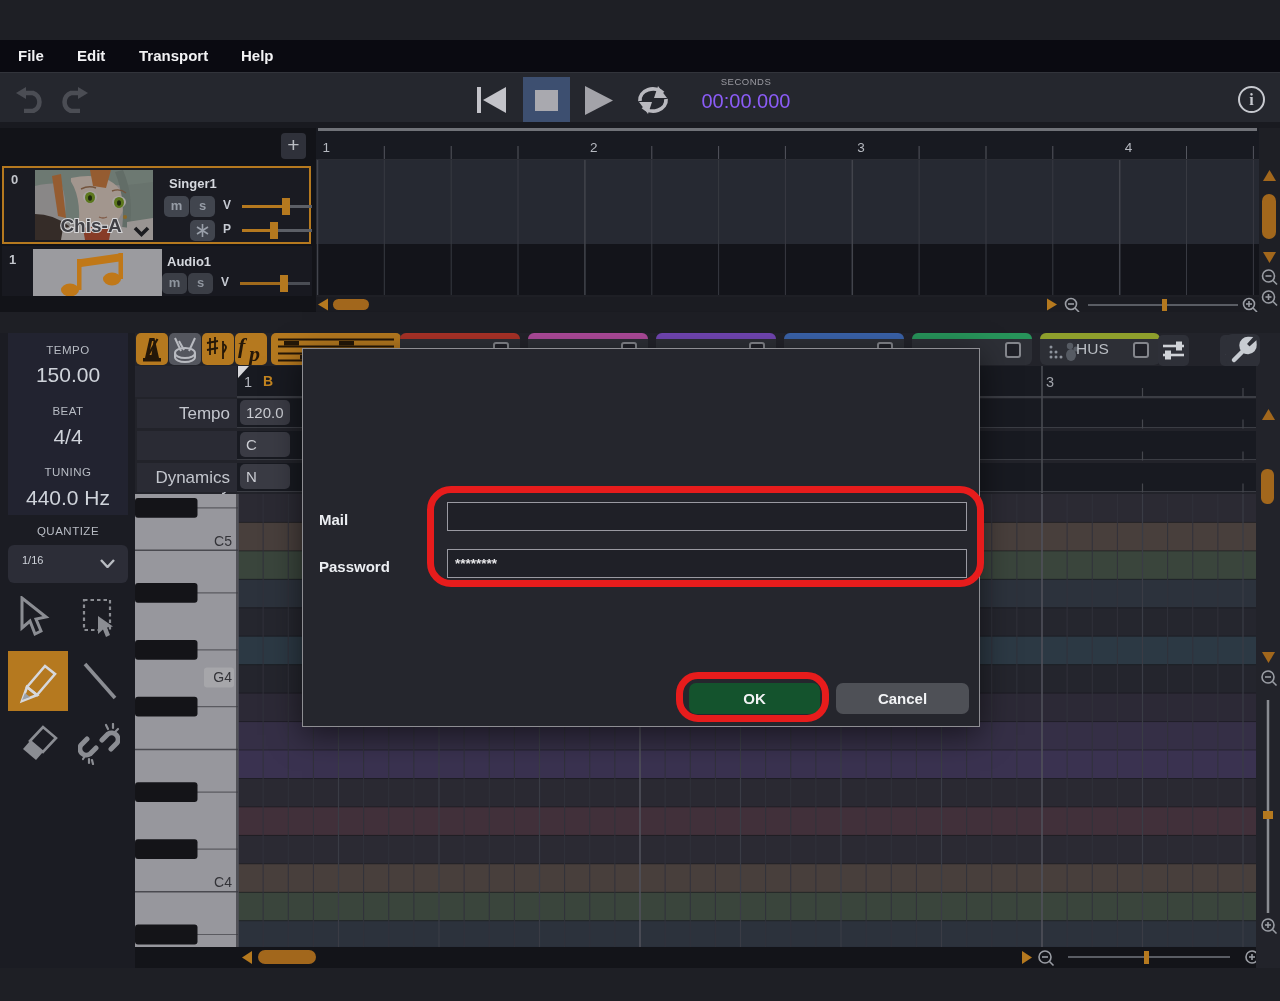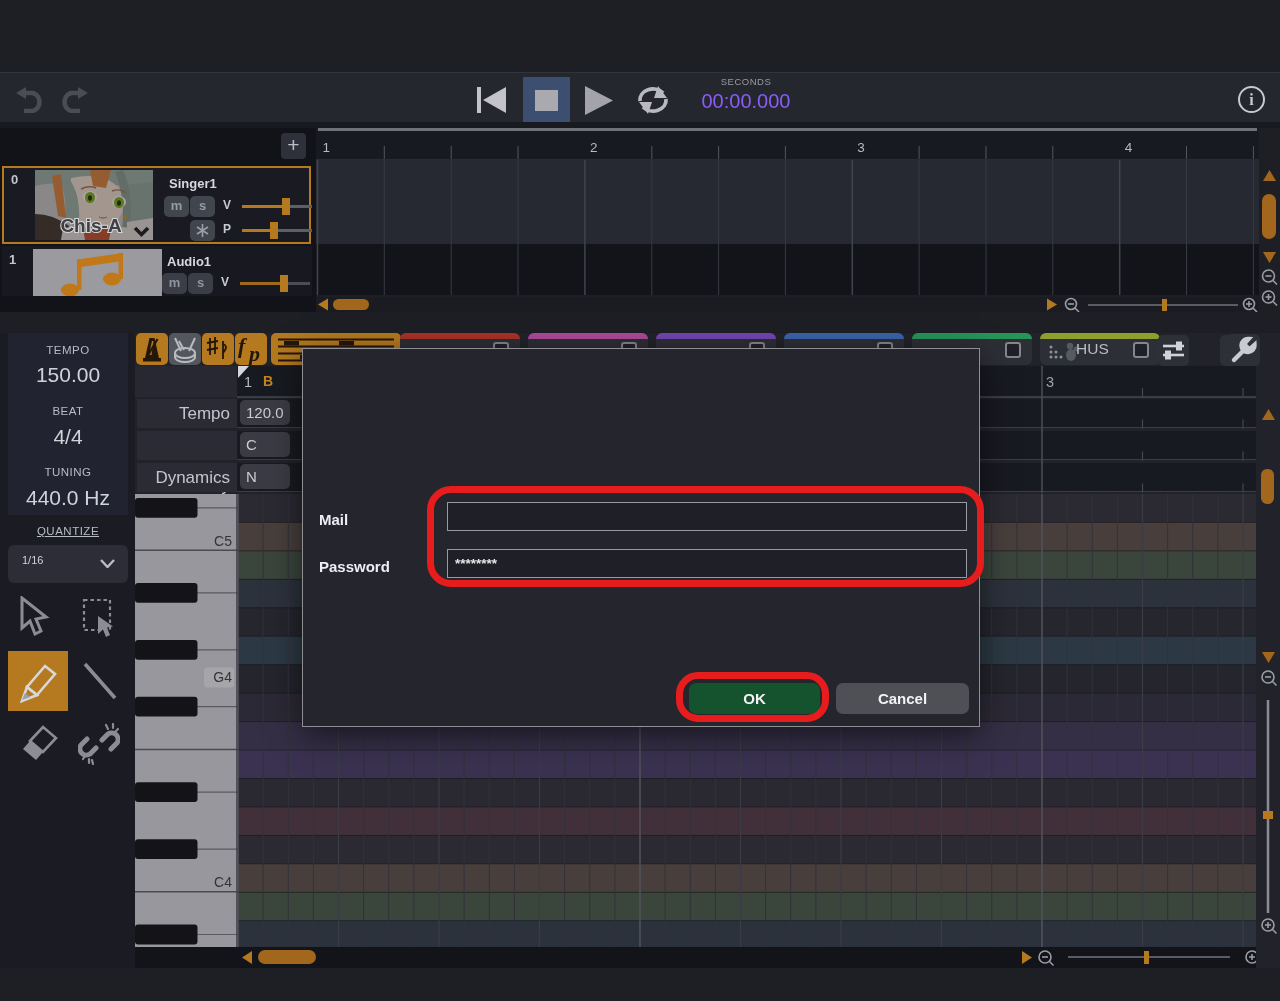--- a/index.html
+++ b/index.html
@@ -1,19 +1,25 @@
 <!DOCTYPE html>
 <html><head><meta charset="utf-8">
 <style>
 *{margin:0;padding:0;box-sizing:border-box;}
 html,body{width:1280px;height:1001px;overflow:hidden;background:#1e1f25;font-family:"Liberation Sans",sans-serif;}
 .abs{position:absolute;}
 </style></head>
 <body>
 <div class="abs" style="left:0;top:0;width:1280px;height:1001px;background:#1e1f25;">
+<div class="abs" style="left:0;top:40px;width:1280px;height:32px;background:#0a0a11;color:#f2f2f4;font-size:15px;font-weight:bold;">
+ <div class="abs" style="left:18px;top:7px;">File</div>
+ <div class="abs" style="left:77px;top:7px;">Edit</div>
+ <div class="abs" style="left:139px;top:7px;">Transport</div>
+ <div class="abs" style="left:241px;top:7px;">Help</div>
+</div>
 <div class="abs" style="left:0;top:72px;width:1280px;height:50px;background:#25272e;border-top:1px solid #32343b;">
  <svg class="abs" style="left:14px;top:14px;" width="32" height="26" viewBox="0 0 32 26">
   <g fill="none" stroke="#4b4d54" stroke-width="4.6" stroke-linejoin="round">
   <path d="M9 6 H19 A 9.5 9.5 0 0 1 19 24 H10"></path>
         </g>
   <path d="M2 6 L12 0 L12 12 Z" fill="#4b4d54"></path>
  </svg>
  <svg class="abs" style="left:58px;top:14px;" width="32" height="26" viewBox="0 0 32 26">
   <g fill="none" stroke="#4b4d54" stroke-width="4.6" stroke-linejoin="round">
   <path d="M23 6 H13 A 9.5 9.5 0 0 0 13 24 H22"></path>
@@ -185,21 +191,21 @@
       </g>
 </svg>
 <div class="abs" style="left:0;top:333px;width:135px;height:635px;background:#1b1c23;color:#c3c7ce;">
 <div class="abs" style="left:8px;top:0px;width:120px;height:182px;background:#222330;"></div>
 <div class="abs" style="left:8px;top:11px;width:120px;text-align:center;font-size:11.5px;letter-spacing:0.5px;color:#b8bcc4;">TEMPO</div>
 <div class="abs" style="left:8px;top:30px;width:120px;text-align:center;font-size:21px;color:#cfd3da;">150.00</div>
 <div class="abs" style="left:8px;top:72px;width:120px;text-align:center;font-size:11.5px;letter-spacing:0.5px;color:#b8bcc4;">BEAT</div>
 <div class="abs" style="left:8px;top:92px;width:120px;text-align:center;font-size:21px;color:#cfd3da;">4/4</div>
 <div class="abs" style="left:8px;top:133px;width:120px;text-align:center;font-size:11.5px;letter-spacing:0.5px;color:#b8bcc4;">TUNING</div>
 <div class="abs" style="left:8px;top:153px;width:120px;text-align:center;font-size:21px;color:#cfd3da;">440.0 Hz</div>
-<div class="abs" style="left:8px;top:192px;width:120px;text-align:center;font-size:11.5px;letter-spacing:0.5px;color:#b8bcc4;text-decoration:underline;">QUANTIZE</div>
+<div class="abs" style="left:8px;top:192px;width:120px;text-align:center;font-size:11.5px;letter-spacing:0.5px;color:#b8bcc4;">QUANTIZE</div>
 <div class="abs" style="left:8px;top:212px;width:120px;height:38px;background:#2c2d37;border-radius:6px;"></div>
 <div class="abs" style="left:22px;top:221px;font-size:11px;color:#cfd3da;">1/16</div>
 <svg class="abs" style="left:100px;top:226px;" width="15" height="9" viewBox="0 0 15 9">
         <path d="M1 1 L7.5 8 L14 1" fill="none" stroke="#b9bcc2" stroke-width="2.4"></path>
       </svg>
 <svg class="abs" style="left:18px;top:263px;" width="38" height="42" viewBox="0 0 38 42">
 <path d="M4 2 L4 32 L12 25 L17 38 L23 35 L18 23 L28 21 Z" fill="none" stroke="#8b8d93" stroke-width="3" stroke-linejoin="miter"></path>
 </svg>
 <svg class="abs" style="left:82px;top:265px;" width="36" height="40" viewBox="0 0 36 40">
 <rect x="2" y="2" width="26" height="30" fill="none" stroke="#8b8d93" stroke-width="2.2" stroke-dasharray="3.5 3"></rect>

